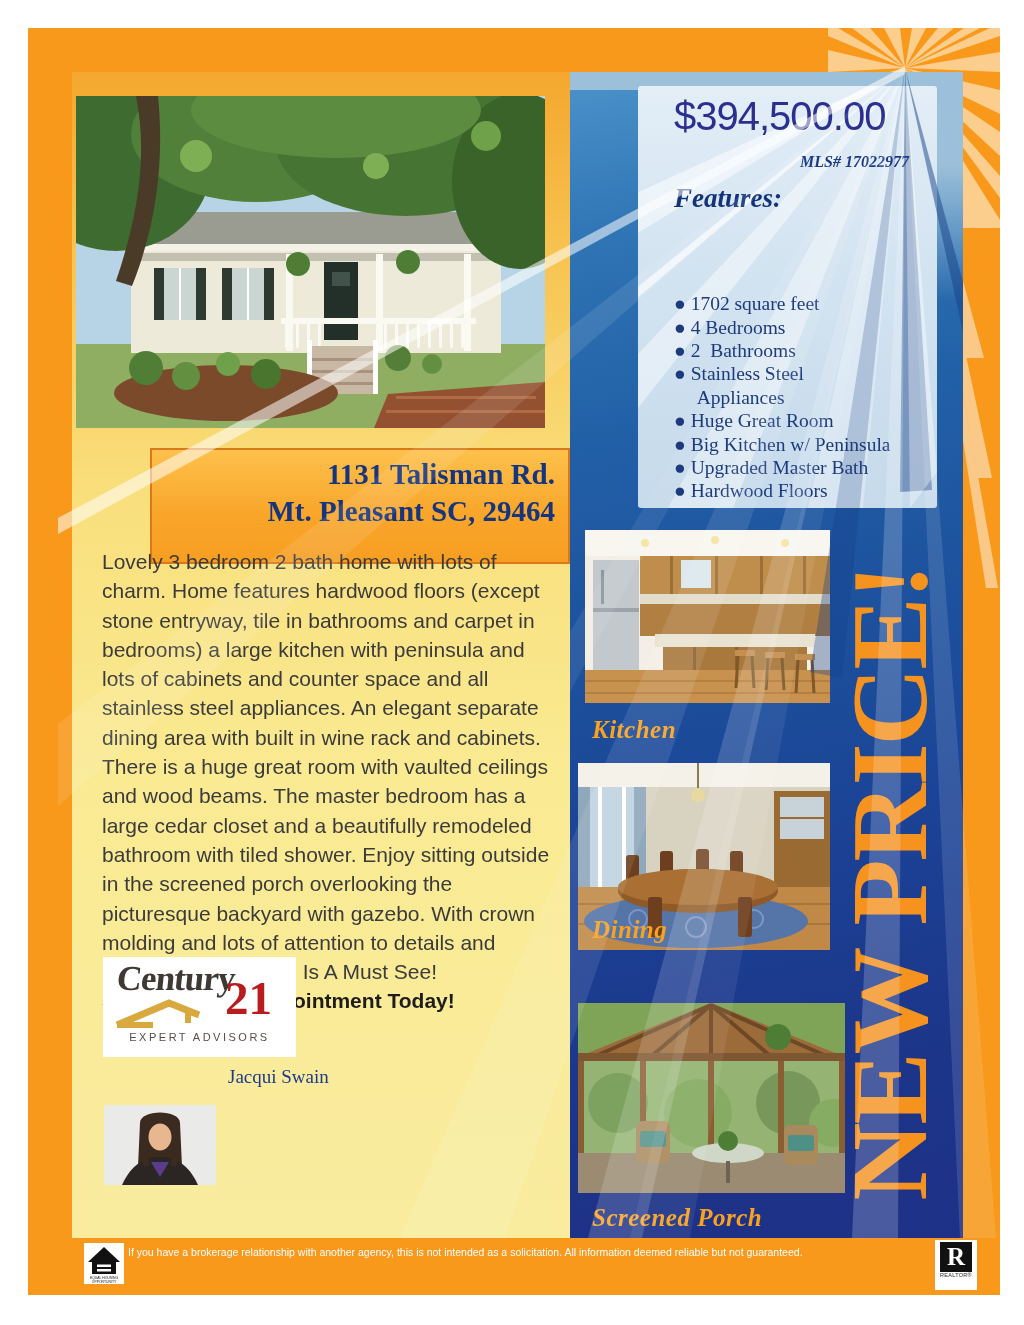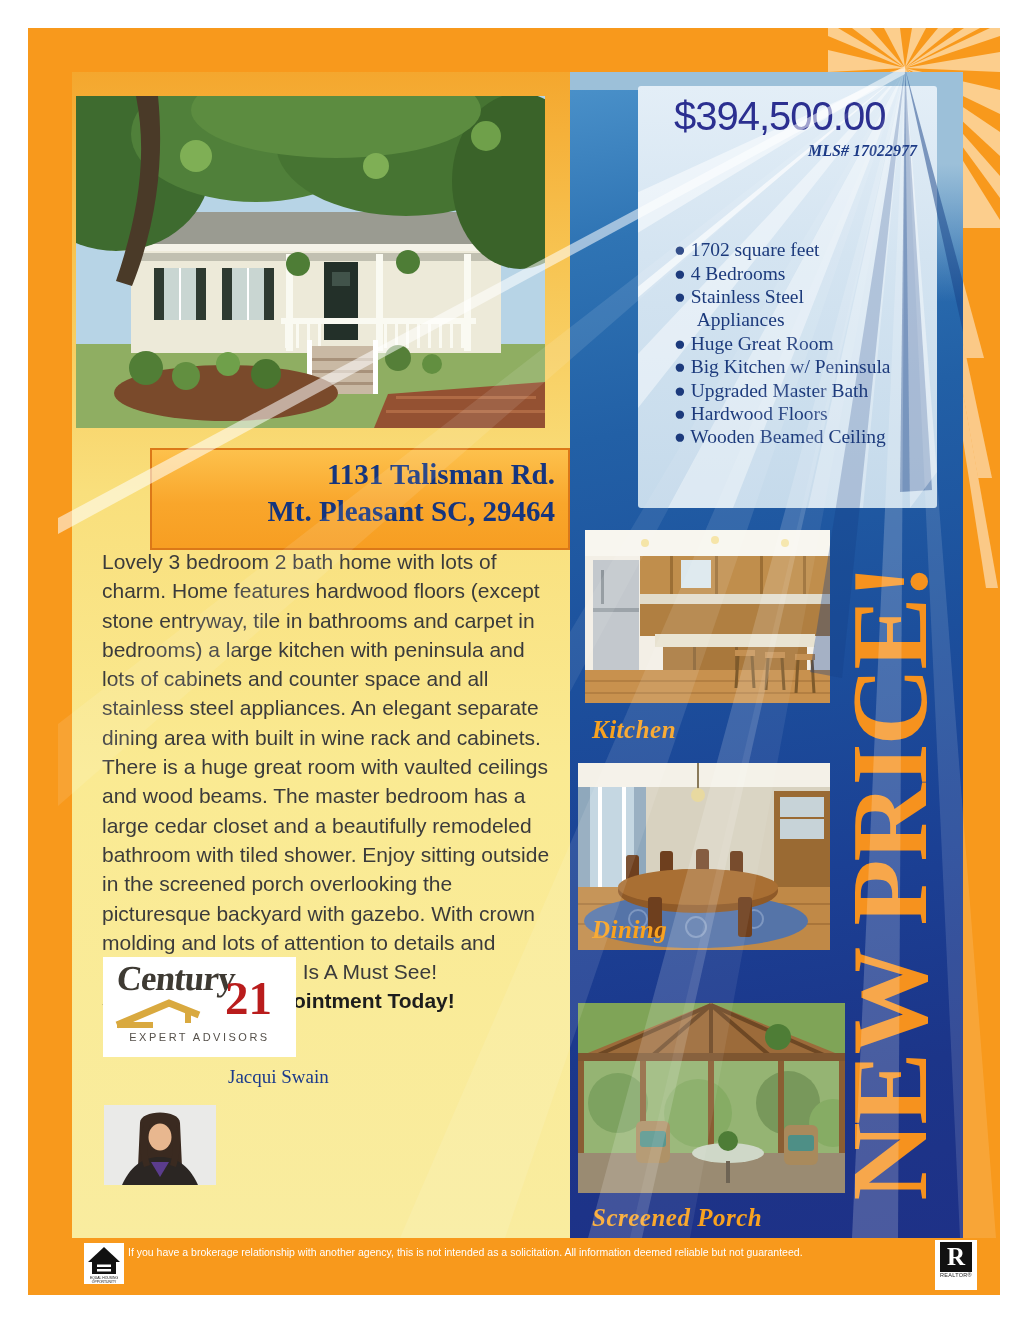--- a/index.html
+++ b/index.html
@@ -13,24 +13,24 @@
     background:linear-gradient(180deg,#F4A72E 0%,#F7C452 16%,#F9DF7C 36%,#FAEA92 60%,#F9EC9F 100%);}
   #col-blue{position:absolute;left:570px;top:72px;width:393px;height:1166px;overflow:hidden;
     background:linear-gradient(170deg,#4C93CB 0%,#2F74B4 14%,#2260A6 30%,#1C4F9C 50%,#1B4094 68%,#1C3589 85%,#1E3187 100%);}
   #feat-shadow-top{position:absolute;left:570px;top:72px;width:393px;height:18px;background:#9CC0D9;}
   #feat-shadow-right{position:absolute;left:937px;top:72px;width:26px;height:230px;
     background:linear-gradient(180deg,#9CC0D9 0%,#9CC0D9 40%,rgba(156,192,217,0) 100%);}
 
   
   #features-panel{position:absolute;left:638px;top:86px;width:299px;height:422px;border-radius:3px;
     overflow:hidden;background:linear-gradient(180deg,#E3EEF7 0%,#D4E4F1 40%,#C5DAEB 100%);}
-  #features-panel .inner{position:relative;z-index:2;padding:8px 20px 0 36px;}
+  #features-panel .inner{position:relative;z-index:2;padding:8px 28px 0 36px;}
   .price{font-family:"Liberation Sans",sans-serif;font-size:40px;letter-spacing:-1px;color:#2B2F90;line-height:1.1;}
   .mls{text-align:right;font-family:"Liberation Serif",serif;font-style:italic;font-weight:700;
-       font-size:16px;color:#1C3A86;margin-top:4px;}
+       font-size:16px;color:#1C3A86;margin-top:15px;}
   .features-heading{font-family:"Liberation Serif",serif;font-style:italic;font-weight:700;
        font-size:27px;color:#123379;margin-top:12px;}
   ul.features{list-style:none;margin:8px 0 0 0;padding:0;font-family:"Liberation Serif",serif;
        font-size:19.5px;line-height:23.4px;color:#1C3A7C;white-space:pre-wrap;}
   ul.features li{padding-left:13px;text-indent:-13px;}
   ul.features li:last-child{padding-left:0;text-indent:0;}
 
   
   .photo{position:absolute;overflow:hidden;}
   #house-photo{left:76px;top:96px;width:469px;height:332px;}
@@ -38,21 +38,21 @@
   #dining-photo{left:578px;top:763px;width:252px;height:187px;}
   #porch-photo{left:578px;top:1003px;width:267px;height:190px;}
   .photo svg{display:block;width:100%;height:100%;}
   .photo-label{position:absolute;font-family:"Liberation Serif",serif;font-style:italic;font-weight:700;
        font-size:25px;color:#F9A21F;letter-spacing:.5px;}
   #kitchen-label{left:592px;top:716px;}
   #dining-label{left:592px;top:916px;}
   #porch-label{left:592px;top:1204px;}
 
   
-  #address-box{position:absolute;left:150px;top:448px;width:420px;height:102px;box-sizing:border-box;
+  #address-box{position:absolute;left:150px;top:448px;width:420px;height:116px;box-sizing:border-box;
     background:linear-gradient(180deg,#FDC14C 0%,#F9A62B 55%,#F79E22 100%);
     border:2px solid #DB7818;text-align:right;padding:6px 13px 0 0;
     font-family:"Liberation Serif",serif;font-weight:700;font-size:29px;line-height:37px;color:#15357E;}
   #description{position:absolute;left:102px;top:547px;width:460px;
     font-family:"Liberation Sans",sans-serif;font-size:21px;line-height:29.3px;color:#3B3B3B;}
   #description .cta{font-weight:700;color:#1d1d1d;}
 
   
   #c21-box{position:absolute;left:103px;top:957px;width:193px;height:100px;background:#fff;}
   .c21-century{position:absolute;left:14px;top:2px;font-family:"Liberation Serif",serif;font-weight:700;
@@ -139,23 +139,24 @@
         <polygon points="267,-16 -30,225 -30,237" opacity="0.65"></polygon>
         <polygon points="267,-16 -30,300 -30,360" opacity="0.45"></polygon>
         <polygon points="267,-16 30,422 95,422" opacity="0.4"></polygon>
         <polygon points="267,-16 170,422 225,422" opacity="0.3"></polygon>
         <polygon points="267,-16 272,422 299,386" opacity="0.35"></polygon>
       </g>
     </svg>
     <div class="inner">
       <div class="price">$394,500.00</div>
       <div class="mls">MLS# 17022977</div>
+      <div class="features-heading">Features:</div>
       <ul class="features">
         
-      <li>● 1702 square feet</li><li>● 4 Bedrooms</li><li>● Stainless Steel
+      <li>● 1702 square feet</li><li>● 4 Bedrooms</li><li>● 2  Bathrooms</li><li>● Stainless Steel
   Appliances</li><li>● Huge Great Room</li><li>● Big Kitchen w/ Peninsula</li><li>● Upgraded Master Bath</li><li>● Hardwood Floors</li><li>● Wooden Beamed Ceiling</li></ul>
     </div>
   </div>
 
   <div id="house-photo" class="photo">
     <svg viewBox="0 0 469 332" preserveAspectRatio="none">
       <rect width="469" height="332" fill="#B7D4E6"></rect>
       <rect y="248" width="469" height="84" fill="#8FAE62"></rect>
 
       <polygon points="35,152 434,152 400,116 80,116" fill="#9A9B91"></polygon>

